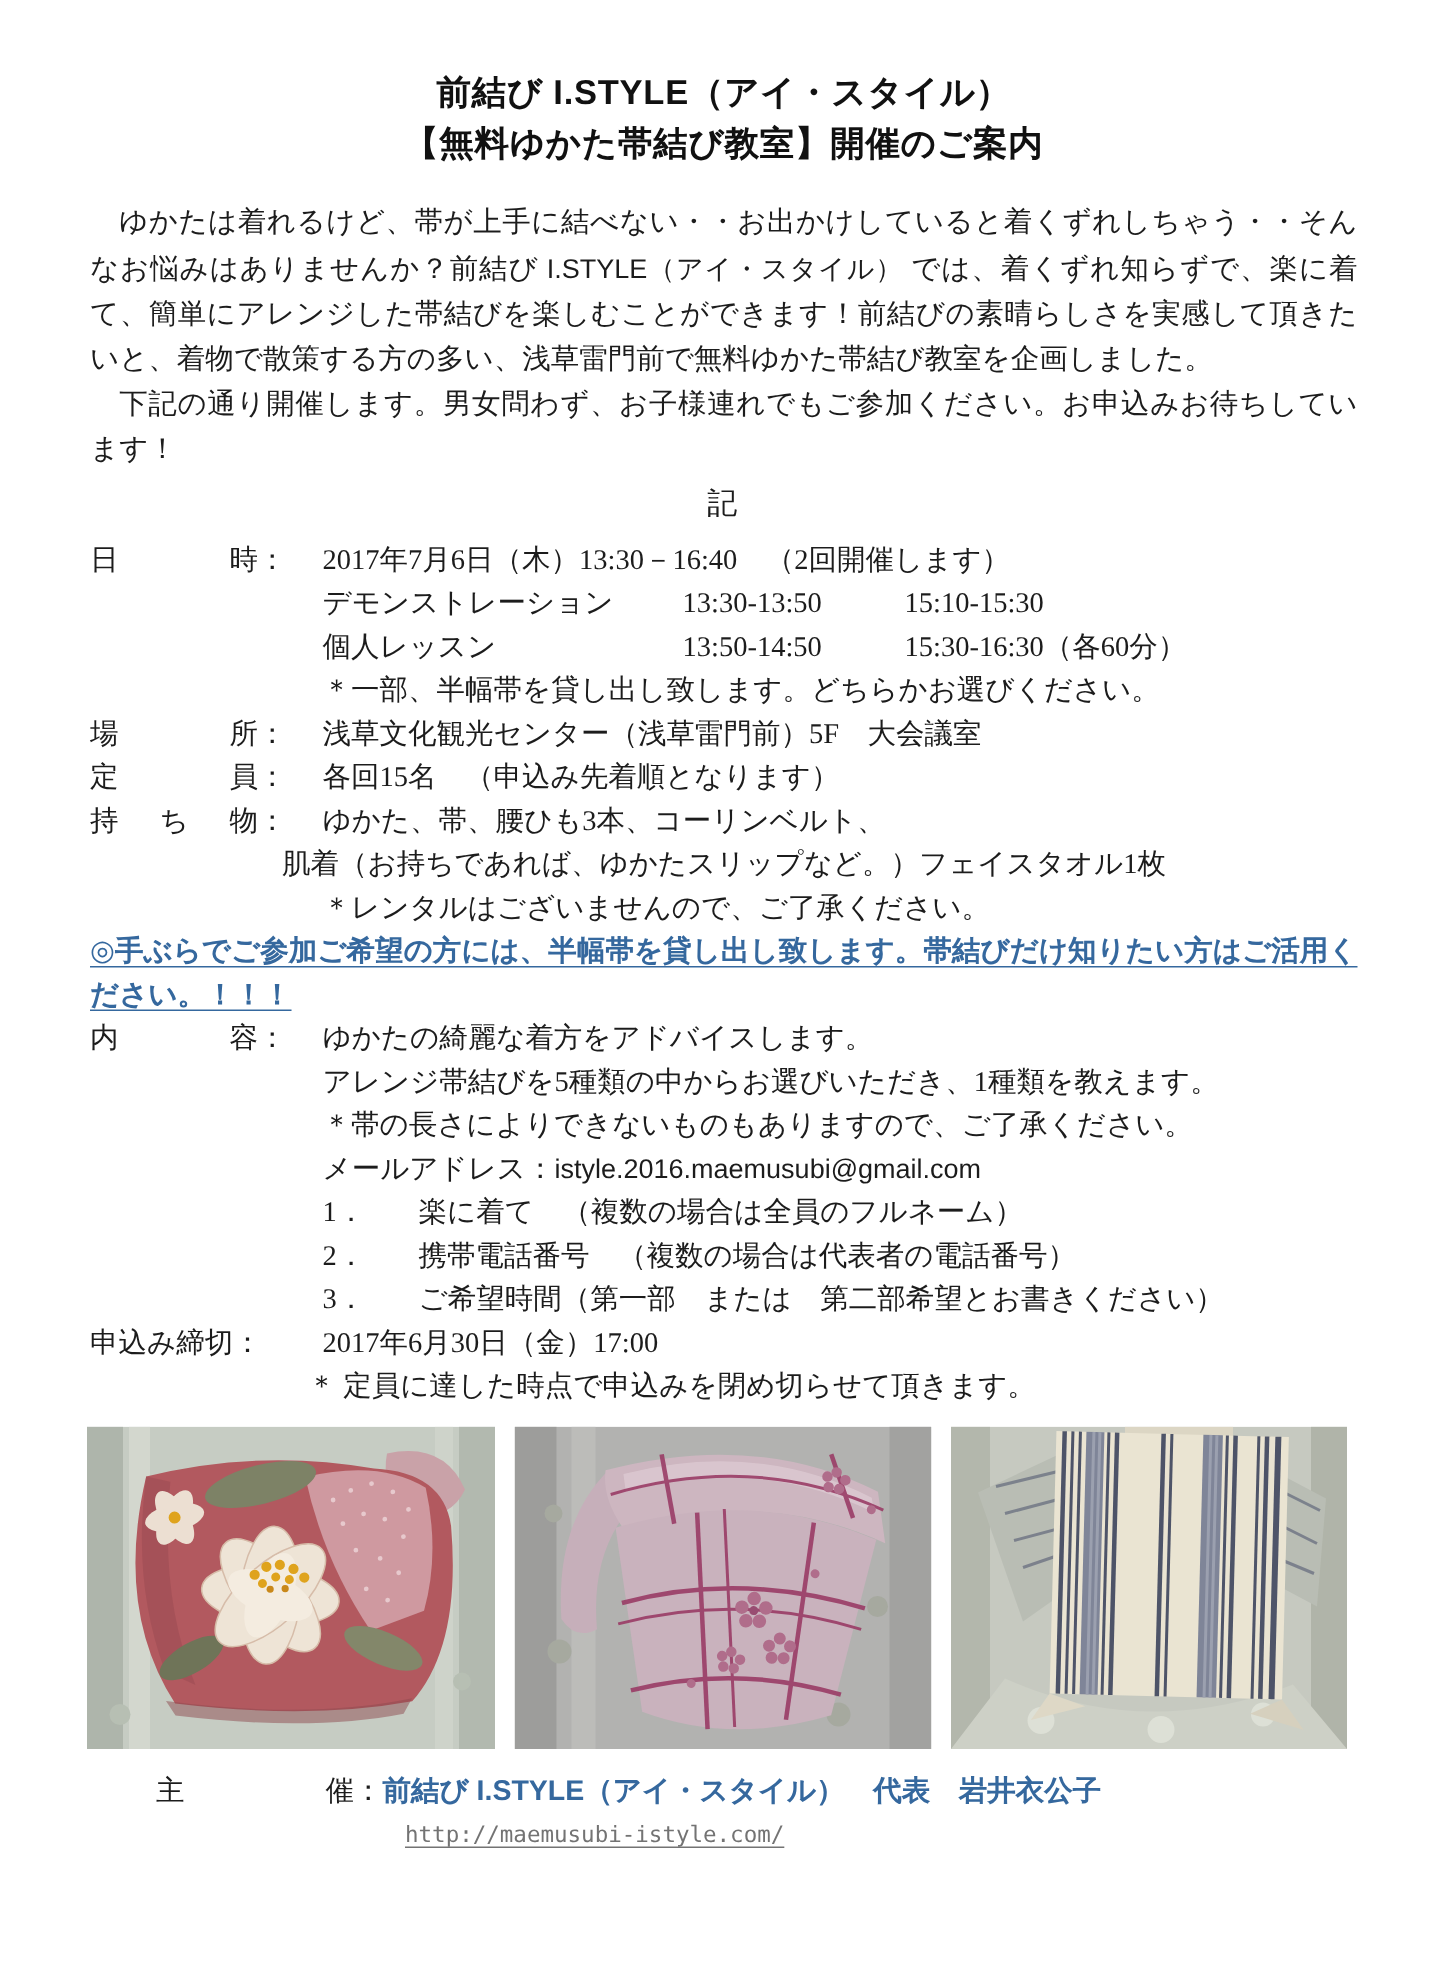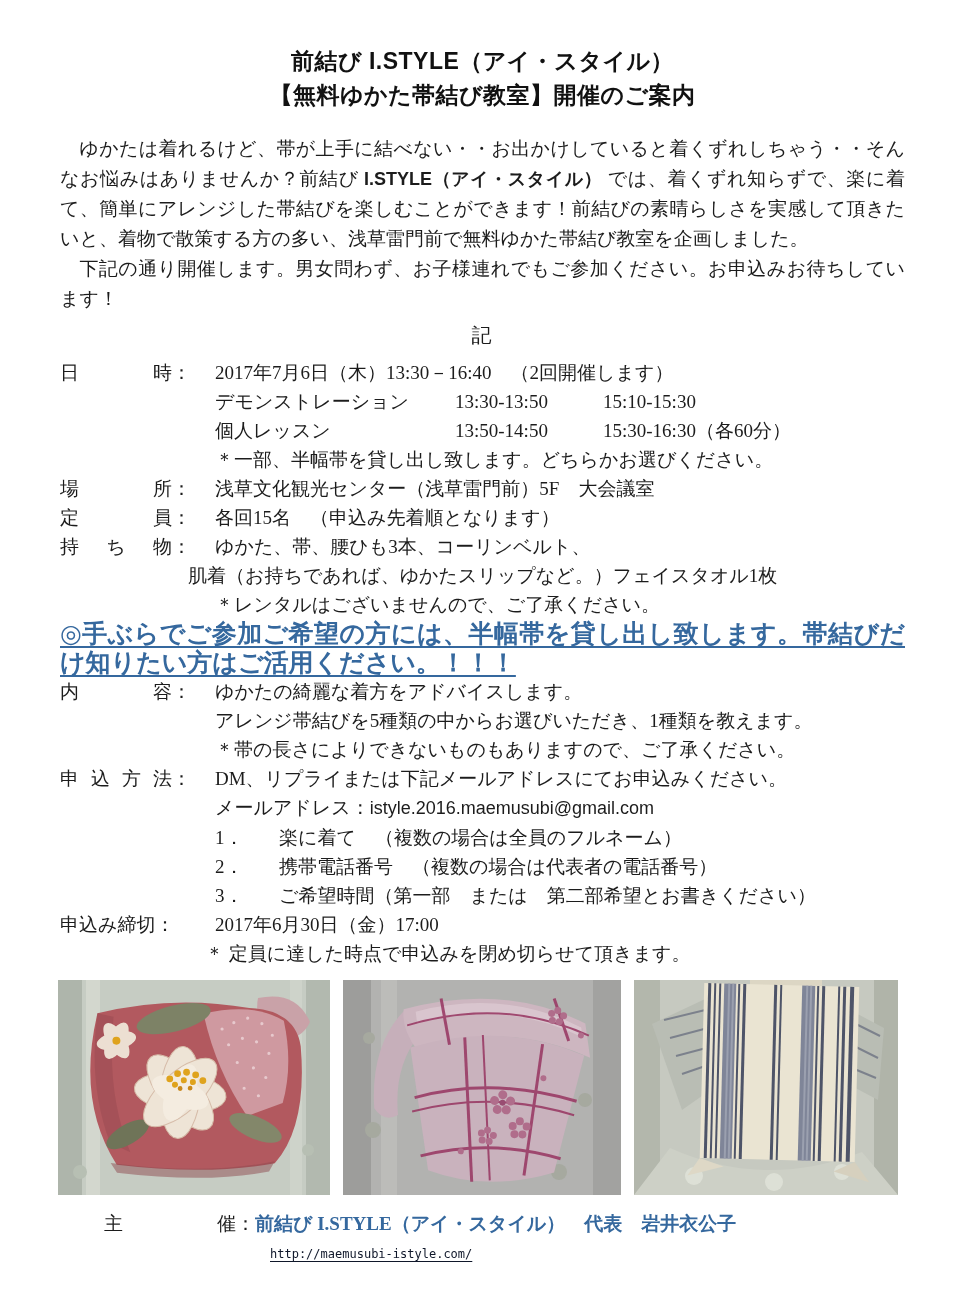--- a/index.html
+++ b/index.html
@@ -9,59 +9,59 @@
   }
   .page{box-sizing:border-box;width:960px;height:1308px;padding:44px 55px 0 60px;}
   
   .title{
     text-align:center;font-family:"Liberation Sans","DejaVu Sans",sans-serif;
     font-weight:bold;font-size:23px;line-height:34px;color:#111;letter-spacing:.5px;
     margin-bottom:22px;
   }
   
   .para{font-size:19px;line-height:30px;text-align:justify;}
-  .b-run{font-weight:bold;font-family:"Liberation Sans","DejaVu Sans",sans-serif;font-size:18px;}
+  .b-run{font-weight:normal;font-family:"Liberation Sans","DejaVu Sans",sans-serif;font-size:18px;}
   .ki{text-align:center;font-size:20px;line-height:30px;margin:6px 0 8px;letter-spacing:2px;}
   
   .drow{display:flex;font-size:19px;line-height:29px;}
   .dlabel{flex:0 0 155px;white-space:nowrap;}
   .jl{display:inline-block;text-align:justify;text-align-last:justify;}
   .w112{width:112px;}
   .w132{width:132px;}
   .dval{flex:1;}
   .sub{font-size:19px;line-height:29px;padding-left:155px;}
   .sub-hadagi{padding-left:128px;}
   .sub-confirm{padding-left:138px;}
   .sub-deadnote{padding-left:145px;}
   .sched-name{display:inline-block;width:240px;}
   .sched-t1{display:inline-block;width:148px;}
   .num{display:inline-block;width:64px;}
   .email-font{font-family:"Liberation Sans","DejaVu Sans",sans-serif;font-size:18px;}
   
   .highlight{
     font-family:"Liberation Sans","DejaVu Sans",sans-serif;font-weight:bold;
-    font-size:25px;line-height:29px;text-align:justify;
+    font-size:19px;line-height:29px;text-align:justify;
     color:#35689e;text-decoration:underline;text-underline-offset:4px;
   }
   
   .photos{display:flex;gap:13px;margin:12px 0 0 -2px;}
   .photo{height:215px;overflow:hidden;flex:0 0 auto;}
   .photo svg{display:block;}
   
   .footer{margin-top:14px;font-size:19px;line-height:29px;}
   .frow{display:flex;margin-left:44px;}
   .flabel{flex:0 0 150px;white-space:nowrap;}
   .forg{
-    font-family:Liberation Serif, serif;font-weight:bold;
+    font-family:Liberation Sans, sans-serif;font-weight:bold;
     color:#35689e;
   }
   .url-line{padding-left:210px;line-height:28px;}
   .url-link{
     font-family:"DejaVu Sans Mono","Liberation Mono",monospace;
-    font-size:12px;color:#0f172a;text-decoration:underline;text-underline-offset:3px;
+    font-size:15px;color:#737373;text-decoration:underline;text-underline-offset:3px;
   }
 </style>
 </head>
 <body>
 
 <div class="page">
 
   <div class="title">
     <div>前結び I.STYLE（アイ・スタイル）</div>
     <div>【無料ゆかた帯結び教室】開催のご案内</div>
@@ -104,24 +104,20 @@
 
   <div class="highlight">◎手ぶらでご参加ご希望の方には、半幅帯を貸し出し致します。帯結びだけ知りたい方はご活用ください。！！！</div>
 
   <div class="drow">
     <span class="dlabel"><span class="jl w112">内容</span><span>：</span></span>
     <span class="dval">ゆかたの綺麗な着方をアドバイスします。</span>
   </div>
   <div class="sub">アレンジ帯結びを5種類の中からお選びいただき、1種類を教えます。</div>
   <div class="sub">＊帯の長さによりできないものもありますので、ご了承ください。</div>
 
-  <div class="drow">
-    <span class="dlabel"><span class="jl w112">申込方法</span><span>：</span></span>
-    <span class="dval">DM、リプライまたは下記メールアドレスにてお申込みください。</span>
-  </div>
   <div class="sub"><span>メールアドレス：</span><span class="email-font">istyle.2016.maemusubi@gmail.com</span></div>
   <div class="sub"><span class="num">1．</span><span>楽に着て　（複数の場合は全員のフルネーム）</span></div>
   <div class="sub"><span class="num">2．</span><span>携帯電話番号　（複数の場合は代表者の電話番号）</span></div>
   <div class="sub"><span class="num">3．</span><span>ご希望時間（第一部　または　第二部希望とお書きください）</span></div>
 
   <div class="drow">
     <span class="dlabel"><span>申込み締切</span><span>：</span></span>
     <span class="dval">2017年6月30日（金）17:00</span>
   </div>
   <div class="sub sub-deadnote">＊ 定員に達した時点で申込みを閉め切らせて頂きます。</div>

